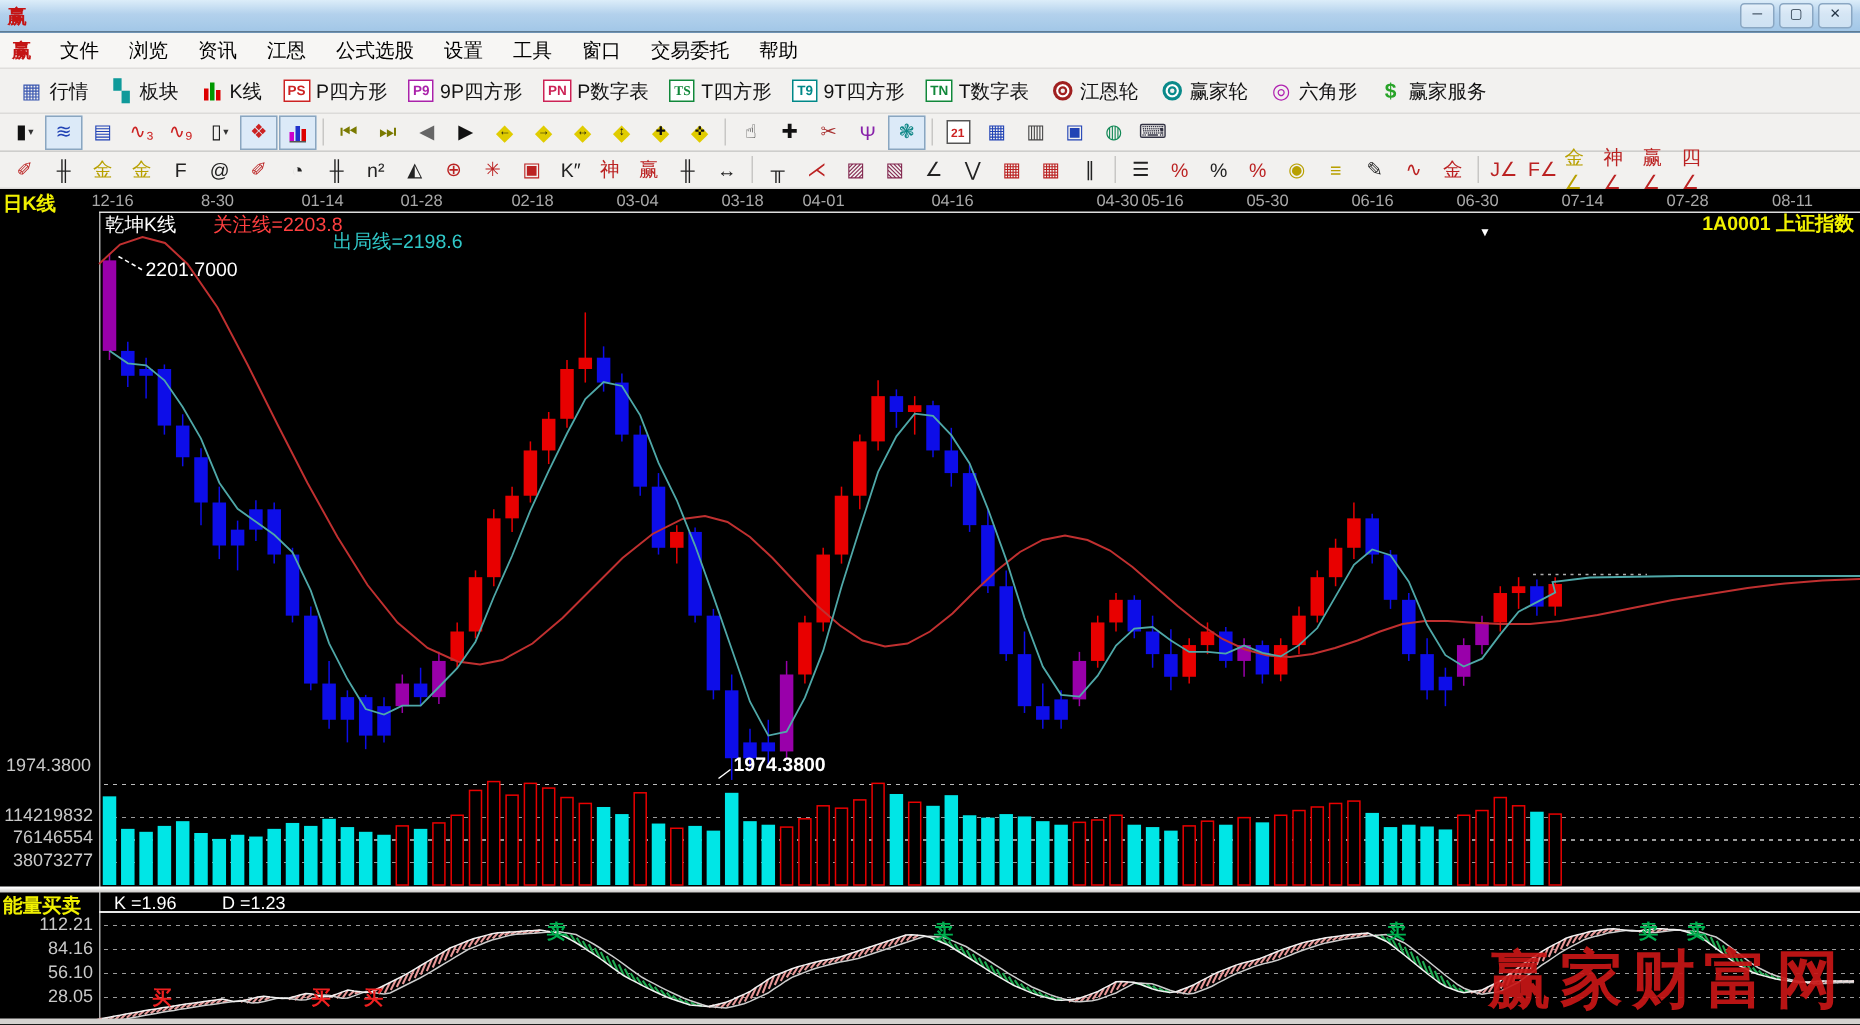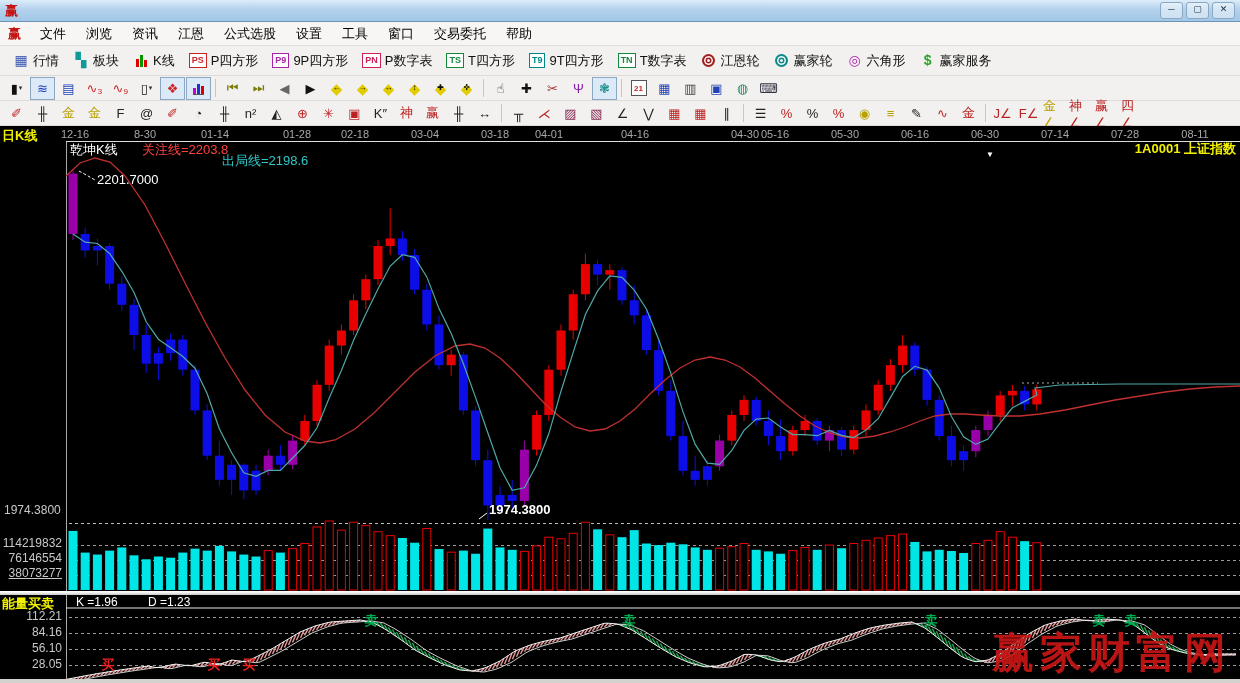--- a/index.html
+++ b/index.html
@@ -116,21 +116,21 @@
       </div>
       <div class="tbtn">
         <span class="badge" style="color: rgb(170, 34, 170); border-color: rgb(170, 34, 170);">P9</span>
         <span>9P四方形</span>
       </div>
       <div class="tbtn">
         <span class="badge" style="color: rgb(204, 34, 85); border-color: rgb(204, 34, 85);">PN</span>
         <span>P数字表</span>
       </div>
       <div class="tbtn">
-        <span class="badge" style="color: rgb(17, 136, 58); border-color: rgb(17, 136, 58);">TS</span>
+        <span class="badge" style="color: rgb(17, 136, 58); border-color: rgb(17, 136, 58); font-family: Liberation Serif, serif;">TS</span>
         <span>T四方形</span>
       </div>
       <div class="tbtn">
         <span class="badge" style="color: rgb(0, 136, 136); border-color: rgb(0, 136, 136);">T9</span>
         <span>9T四方形</span>
       </div>
       <div class="tbtn">
         <span class="badge" style="color: rgb(17, 136, 58); border-color: rgb(17, 136, 58);">TN</span>
         <span>T数字表</span>
       </div>
@@ -926,21 +926,21 @@
         </g>
         <polyline points="68,680.0 72,680.0 76,680.0 80,680.0 84,679.3 88,678.5 92,677.8 96,677.0 100,676.3 104,675.6 108,674.8 112,674.2 116,673.6 120,672.9 124,672.3 128,671.6 132,671.0 136,670.4 140,669.9 144,669.3 148,668.7 152,668.1 156,667.6 160,667.0 164,667.8 168,668.6 172,668.5 176,667.6 180,666.6 184,665.7 188,665.1 192,665.7 196,666.2 200,666.7 204,666.5 208,665.4 212,664.3 216,663.3 220,663.7 224,664.6 228,665.5 232,665.3 236,663.9 240,662.4 244,661.0 248,661.6 252,662.1 256,662.7 260,662.0 264,660.0 268,658.0 272,656.0 276,654.0 280,652.0 284,649.8 288,647.4 292,645.0 296,642.6 300,640.2 304,637.8 308,635.4 312,633.0 316,631.4 320,629.8 324,628.2 328,626.7 332,625.7 336,624.6 340,623.5 344,622.9 348,622.6 352,622.3 356,622.1 360,621.8 364,621.5 368,621.3 372,621.0 376,621.7 380,622.3 384,623.0 388,625.2 392,627.3 396,629.5 400,632.0 404,634.7 408,637.3 412,640.0 416,642.9 420,645.9 424,648.8 428,651.5 432,653.7 436,655.8 440,657.9 444,659.9 448,661.8 452,663.7 456,665.5 460,667.0 464,668.3 468,669.7 472,671.0 476,671.3 480,671.7 484,672.0 488,671.1 492,670.2 496,669.2 500,667.6 504,665.7 508,663.9 512,662.0 516,659.3 520,656.7 524,654.0 528,651.6 532,650.0 536,648.4 540,646.8 544,645.5 548,644.4 552,643.3 556,642.3 560,641.4 564,640.6 568,639.8 572,639.0 576,637.7 580,636.3 584,635.0 588,633.7 592,632.3 596,631.0 600,629.7 604,628.3 608,627.0 612,625.7 616,624.3 620,624.2 624,624.5 628,624.8 632,625.9 636,627.6 640,629.3 644,631.0 648,633.5 652,636.0 656,638.5 660,641.0 664,643.6 668,646.1 672,648.7 676,651.1 680,653.4 684,655.7 688,658.0 692,659.7 696,661.4 700,663.1 704,664.5 708,665.6 712,666.7 716,667.7 720,667.8 724,667.5 728,667.2 732,666.3 736,664.9 740,663.4 744,662.0 748,659.8 752,657.7 756,655.5 760,655.3 764,655.6 768,655.9 772,657.2 776,658.7 780,660.2 784,661.3 788,662.0 792,662.7 796,662.2 800,660.7 804,659.2 808,657.5 812,655.3 816,653.2 820,651.1 824,649.2 828,647.6 832,646.0 836,644.4 840,643.2 844,642.1 848,641.1 852,640.0 856,638.4 860,636.8 864,635.2 868,633.7 872,632.3 876,631.0 880,629.7 884,628.6 888,627.8 892,627.0 896,626.2 900,625.6 904,625.1 908,624.5 912,624.0 916,623.7 920,623.3 924,623.0 928,624.8 932,626.7 936,628.5 940,631.3 944,634.4 948,637.5 952,640.7 956,644.0 960,647.3 964,650.5 968,653.5 972,656.5 976,658.8 980,660.3 984,661.8 988,662.8 992,662.2 996,661.6 1000,661.0 1004,659.0 1008,657.0 1012,655.0 1016,652.1 1020,649.1 1024,646.2 1028,643.3 1032,640.7 1036,638.0 1040,635.3 1044,632.9 1048,630.8 1052,628.7 1056,626.5 1060,625.2 1064,624.1 1068,623.1 1072,622.0 1076,621.5 1080,620.9 1084,620.4 1088,620.1 1092,620.7 1096,621.2 1100,621.7 1104,621.7 1108,621.2 1112,620.7 1116,620.1 1120,620.2 1124,620.5 1128,620.7 1132,621.0 1136,622.2 1140,623.5 1144,624.7 1148,627.3 1152,630.3 1156,633.3 1160,636.3 1164,639.4 1168,642.5 1172,645.0 1176,647.0 1180,649.0 1184,650.5 1188,651.6 1192,652.7 1196,653.7 1200,654.4 1204,654.9 1208,655.5 1212,656.0 1216,655.7 1220,655.5 1224,655.2 1228,655.0 1232,655.0 1236,655.0" fill="none" stroke="#cccccc" stroke-width="1"></polyline>
         <polyline points="68,679.0 72,678.3 76,677.5 80,676.8 84,676.0 88,675.3 92,674.6 96,673.8 100,673.2 104,672.6 108,671.9 112,671.3 116,670.6 120,670.0 124,669.4 128,668.9 132,668.3 136,667.7 140,667.1 144,666.6 148,666.0 152,666.8 156,667.6 160,667.5 164,666.6 168,665.6 172,664.7 176,664.1 180,664.7 184,665.2 188,665.7 192,665.5 196,664.4 200,663.3 204,662.3 208,662.7 212,663.6 216,664.5 220,664.3 224,662.9 228,661.4 232,660.0 236,660.6 240,661.1 244,661.7 248,661.0 252,659.0 256,657.0 260,655.0 264,653.0 268,651.0 272,648.8 276,646.4 280,644.0 284,641.6 288,639.2 292,636.8 296,634.4 300,632.0 304,630.4 308,628.8 312,627.2 316,625.7 320,624.7 324,623.6 328,622.5 332,621.9 336,621.6 340,621.3 344,621.1 348,620.8 352,620.5 356,620.3 360,620.0 364,620.7 368,621.3 372,622.0 376,624.2 380,626.3 384,628.5 388,631.0 392,633.7 396,636.3 400,639.0 404,641.9 408,644.9 412,647.8 416,650.5 420,652.7 424,654.8 428,656.9 432,658.9 436,660.8 440,662.7 444,664.5 448,666.0 452,667.3 456,668.7 460,670.0 464,670.3 468,670.7 472,671.0 476,670.1 480,669.2 484,668.2 488,666.6 492,664.7 496,662.9 500,661.0 504,658.3 508,655.7 512,653.0 516,650.6 520,649.0 524,647.4 528,645.8 532,644.5 536,643.4 540,642.3 544,641.3 548,640.4 552,639.6 556,638.8 560,638.0 564,636.7 568,635.3 572,634.0 576,632.7 580,631.3 584,630.0 588,628.7 592,627.3 596,626.0 600,624.7 604,623.3 608,623.2 612,623.5 616,623.8 620,624.9 624,626.6 628,628.3 632,630.0 636,632.5 640,635.0 644,637.5 648,640.0 652,642.6 656,645.1 660,647.7 664,650.1 668,652.4 672,654.7 676,657.0 680,658.7 684,660.4 688,662.1 692,663.5 696,664.6 700,665.7 704,666.7 708,666.8 712,666.5 716,666.2 720,665.3 724,663.9 728,662.4 732,661.0 736,658.8 740,656.7 744,654.5 748,654.3 752,654.6 756,654.9 760,656.2 764,657.7 768,659.2 772,660.3 776,661.0 780,661.7 784,661.2 788,659.7 792,658.2 796,656.5 800,654.3 804,652.2 808,650.1 812,648.2 816,646.6 820,645.0 824,643.4 828,642.2 832,641.1 836,640.1 840,639.0 844,637.4 848,635.8 852,634.2 856,632.7 860,631.3 864,630.0 868,628.7 872,627.6 876,626.8 880,626.0 884,625.2 888,624.6 892,624.1 896,623.5 900,623.0 904,622.7 908,622.3 912,622.0 916,623.8 920,625.7 924,627.5 928,630.3 932,633.4 936,636.5 940,639.7 944,643.0 948,646.3 952,649.5 956,652.5 960,655.5 964,657.8 968,659.3 972,660.8 976,661.8 980,661.2 984,660.6 988,660.0 992,658.0 996,656.0 1000,654.0 1004,651.1 1008,648.1 1012,645.2 1016,642.3 1020,639.7 1024,637.0 1028,634.3 1032,631.9 1036,629.8 1040,627.7 1044,625.5 1048,624.2 1052,623.1 1056,622.1 1060,621.0 1064,620.5 1068,619.9 1072,619.4 1076,619.1 1080,619.7 1084,620.2 1088,620.7 1092,620.7 1096,620.2 1100,619.7 1104,619.1 1108,619.2 1112,619.5 1116,619.7 1120,620.0 1124,621.2 1128,622.5 1132,623.7 1136,626.3 1140,629.3 1144,632.3 1148,635.3 1152,638.4 1156,641.5 1160,644.0 1164,646.0 1168,648.0 1172,649.5 1176,650.6 1180,651.7 1184,652.7 1188,653.4 1192,653.9 1196,654.5 1200,655.0 1204,654.7 1208,654.5 1212,654.2 1216,654.0 1220,654.0 1224,654.0 1228,654.0 1232,654.0 1236,654.0" fill="none" stroke="#f2f2f2" stroke-width="1"></polyline>
       </svg>
 
     <div class="clbl yel f13" style="left:2px;top:1px">日K线</div>
     <div id="dates">
         <span class="datelbl" style="left: 50px;">12-16</span>
         <span class="datelbl" style="left: 120px;">8-30</span>
         <span class="datelbl" style="left: 190px;">01-14</span>
-        <span class="datelbl" style="left: 272px;">01-28</span>
+        <span class="datelbl" style="left: 256px;">01-28</span>
         <span class="datelbl" style="left: 330px;">02-18</span>
         <span class="datelbl" style="left: 400px;">03-04</span>
         <span class="datelbl" style="left: 470px;">03-18</span>
         <span class="datelbl" style="left: 524px;">04-01</span>
         <span class="datelbl" style="left: 610px;">04-16</span>
         <span class="datelbl" style="left: 720px;">04-30</span>
         <span class="datelbl" style="left: 750px;">05-16</span>
         <span class="datelbl" style="left: 820px;">05-30</span>
         <span class="datelbl" style="left: 890px;">06-16</span>
         <span class="datelbl" style="left: 960px;">06-30</span>
@@ -955,21 +955,21 @@
     <div class="clbl yel f13" style="right:4px;top:14px;text-align:right">1A0001 上证指数</div>
     <div class="tri" style="left:986px;top:24px">▼</div>
 
     <div class="clbl wht f13" style="left:97px;top:46px">2201.7000</div>
     <div class="clbl gry" style="left:4px;top:377px">1974.3800</div>
     <div class="clbl wht bold f13" style="left:489px;top:376px">1974.3800</div>
 
     <div id="volLabels">
         <div class="clbl gry rightcol" style="top: 410px;">114219832</div>
         <div class="clbl gry rightcol" style="top: 425px;">76146554</div>
-        <div class="clbl gry rightcol" style="top: 440px; text-decoration: underline;">38073277</div>
+        <div class="clbl gry rightcol" style="top: 440px;">38073277</div>
       </div>
 
     <div class="splitter"></div>
 
     <div class="clbl yel f13" style="left:2px;top:469px">能量买卖</div>
     <div class="clbl wht" style="left:76px;top:469px">K =1.96</div>
     <div class="clbl wht" style="left:148px;top:469px">D =1.23</div>
     <div id="oscTicks">
         <div class="clbl gry rightcol" style="top: 483px;">112.21</div>
         <div class="clbl gry rightcol" style="top: 499px;">84.16</div>

